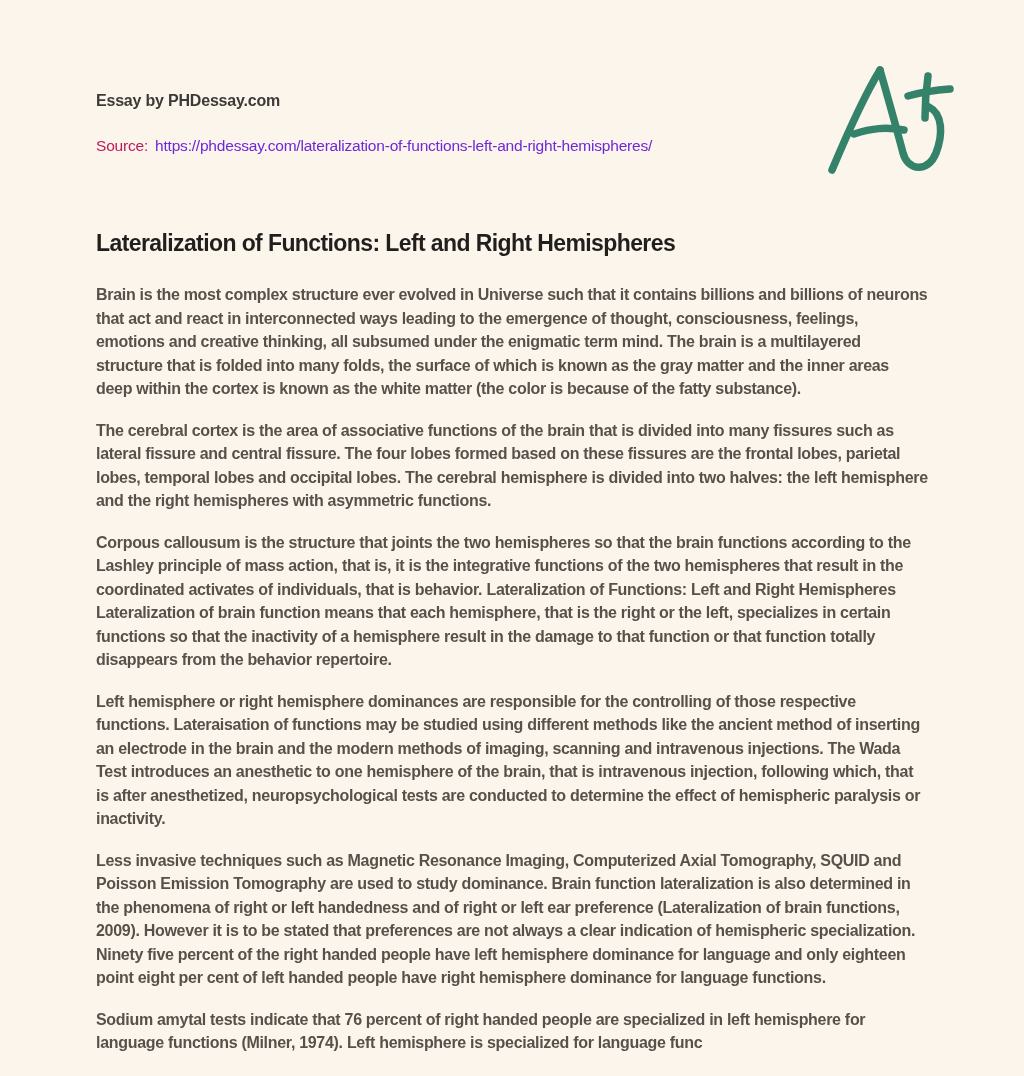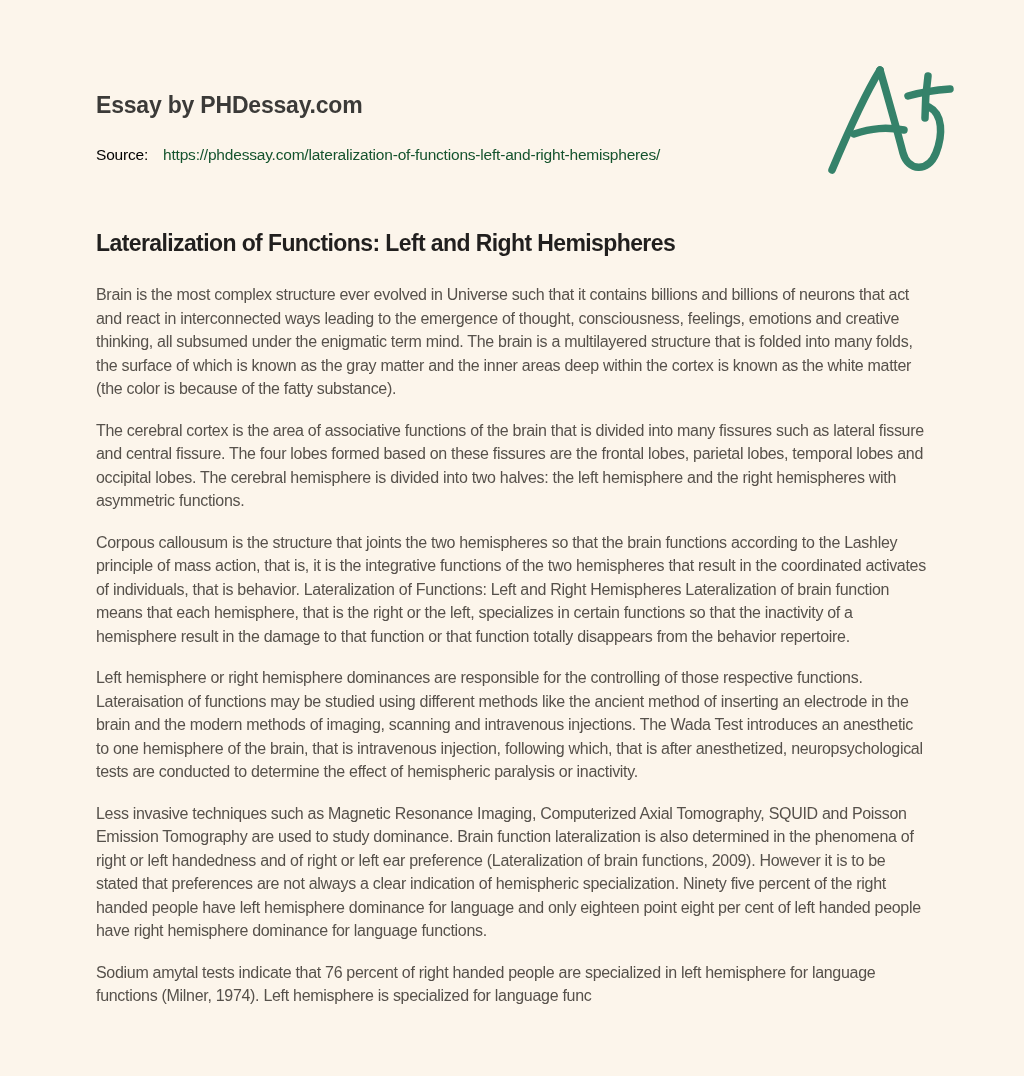--- a/index.html
+++ b/index.html
@@ -17,52 +17,53 @@
     background: #fcf5eb;
     overflow: hidden;
   }
   .header {
     display: flex;
     justify-content: space-between;
     align-items: flex-start;
   }
   .byline {
     margin: 14px 0 0 0;
-    font-size: 23px;
+    font-size: 16px;
     font-weight: 700;
     color: #3b3a38;
     letter-spacing: -0.2px;
   }
   .source {
     margin-top: 27px;
     font-size: 15.5px;
     letter-spacing: -0.2px;
   }
-  .source-label { color: #000000; margin-right: 7px; }
-  .source-link { color: #14532d; text-decoration: none; margin-left: 8px; }
+  .source-label { color: #be185d; margin-right: 7px; }
+  .source-link { color: #6d28d9; text-decoration: none; }
   .logo {
     flex: 0 0 auto;
     margin-top: -14px;
     margin-right: -28px;
   }
   .logo svg { display: block; width: 132px; height: 114px; }
   .title {
     margin: 52px 0 26px 0;
     font-size: 23px;
     font-weight: 700;
     color: #211f1e;
     letter-spacing: -0.6px;
   }
   .para {
     margin: 0 0 18px 0;
     max-width: 832px;
     font-size: 16px;
     line-height: 23.5px;
     letter-spacing: -0.3px;
     color: #56514b;
+    font-weight: bold;
   }
 </style>
 </head>
 <body>
 
 <div class="page">
 
   <div class="header">
     <div class="header-left">
       <h2 class="byline">Essay by PHDessay.com</h2>

